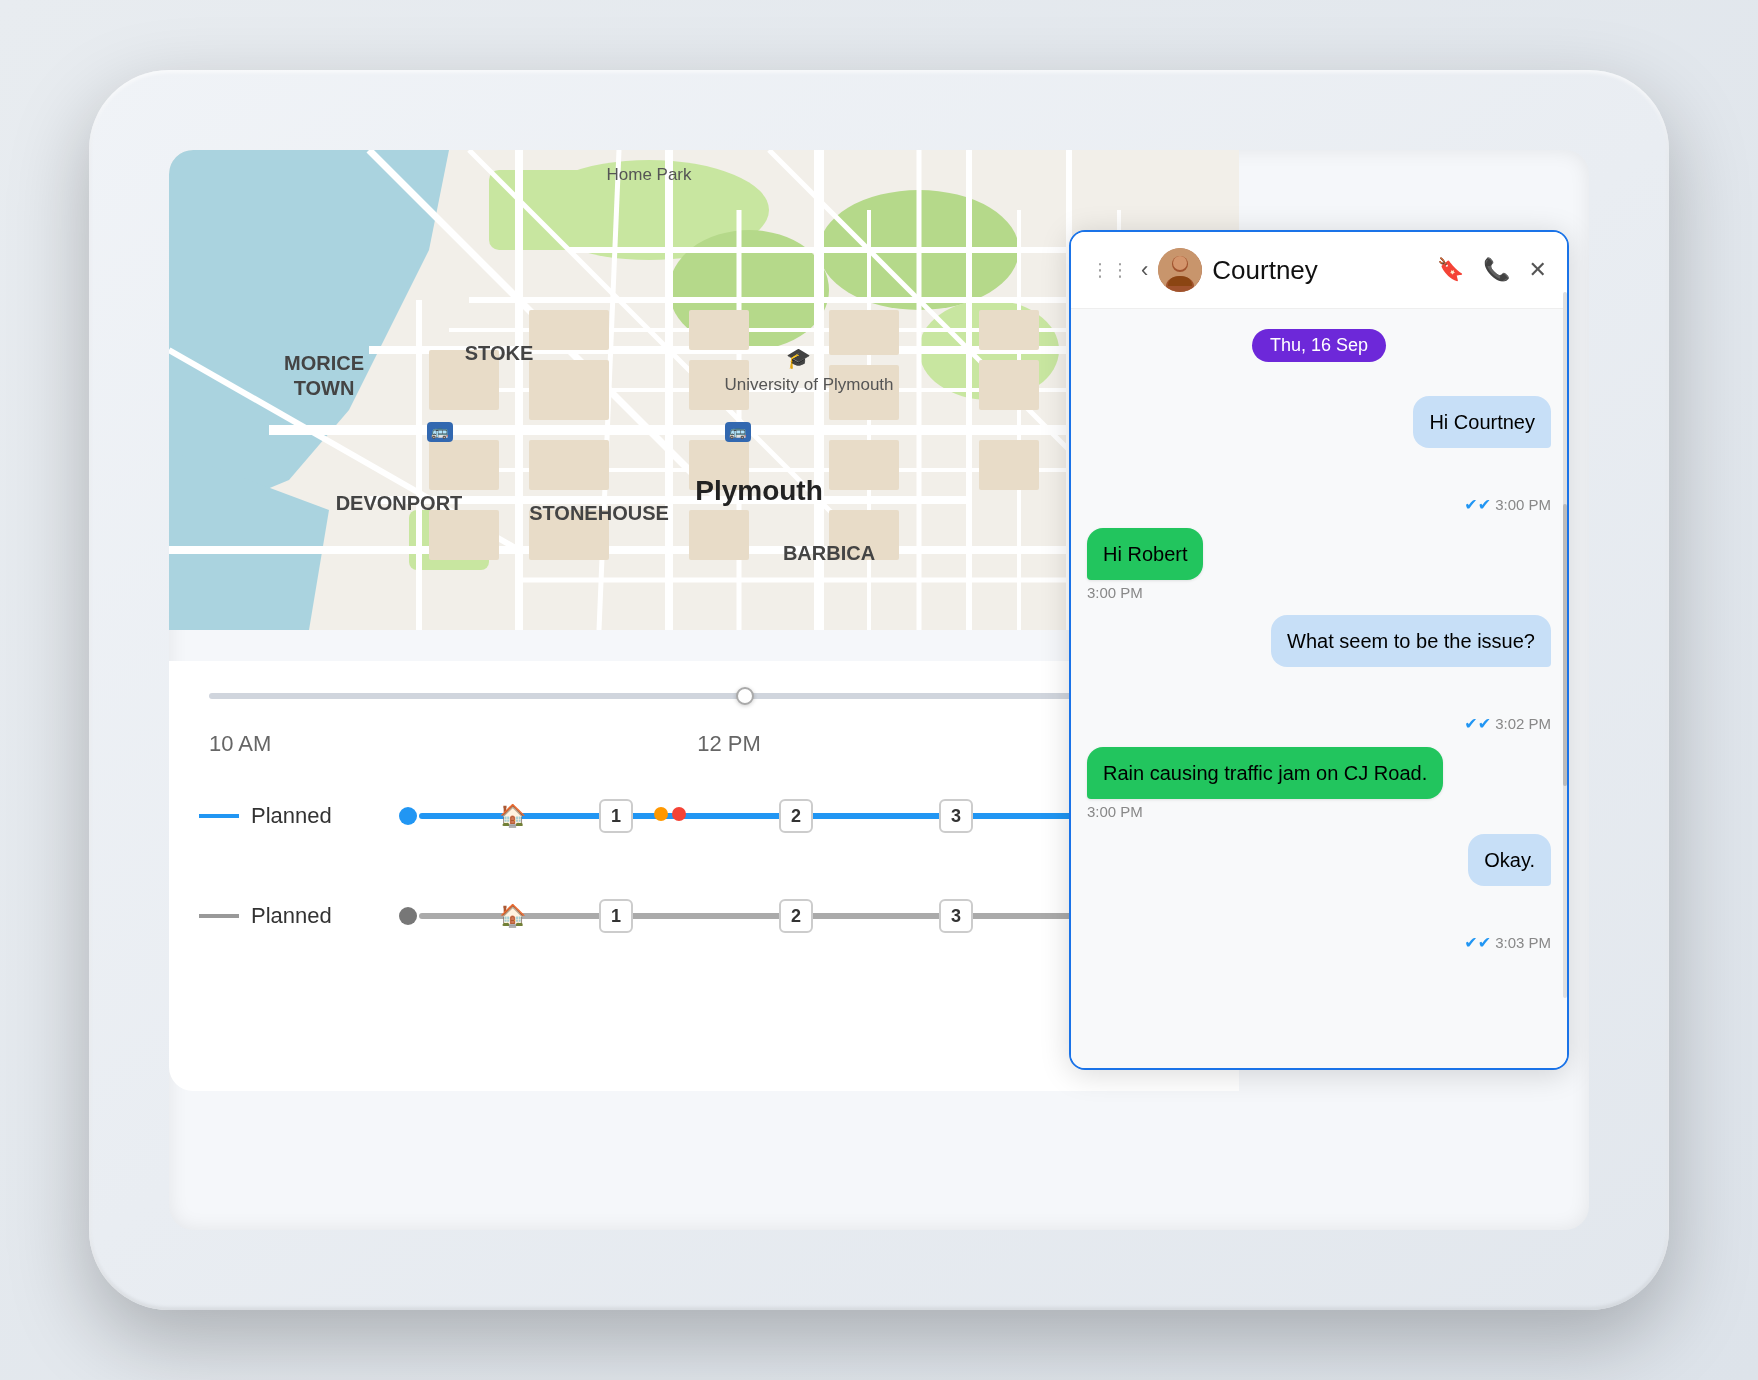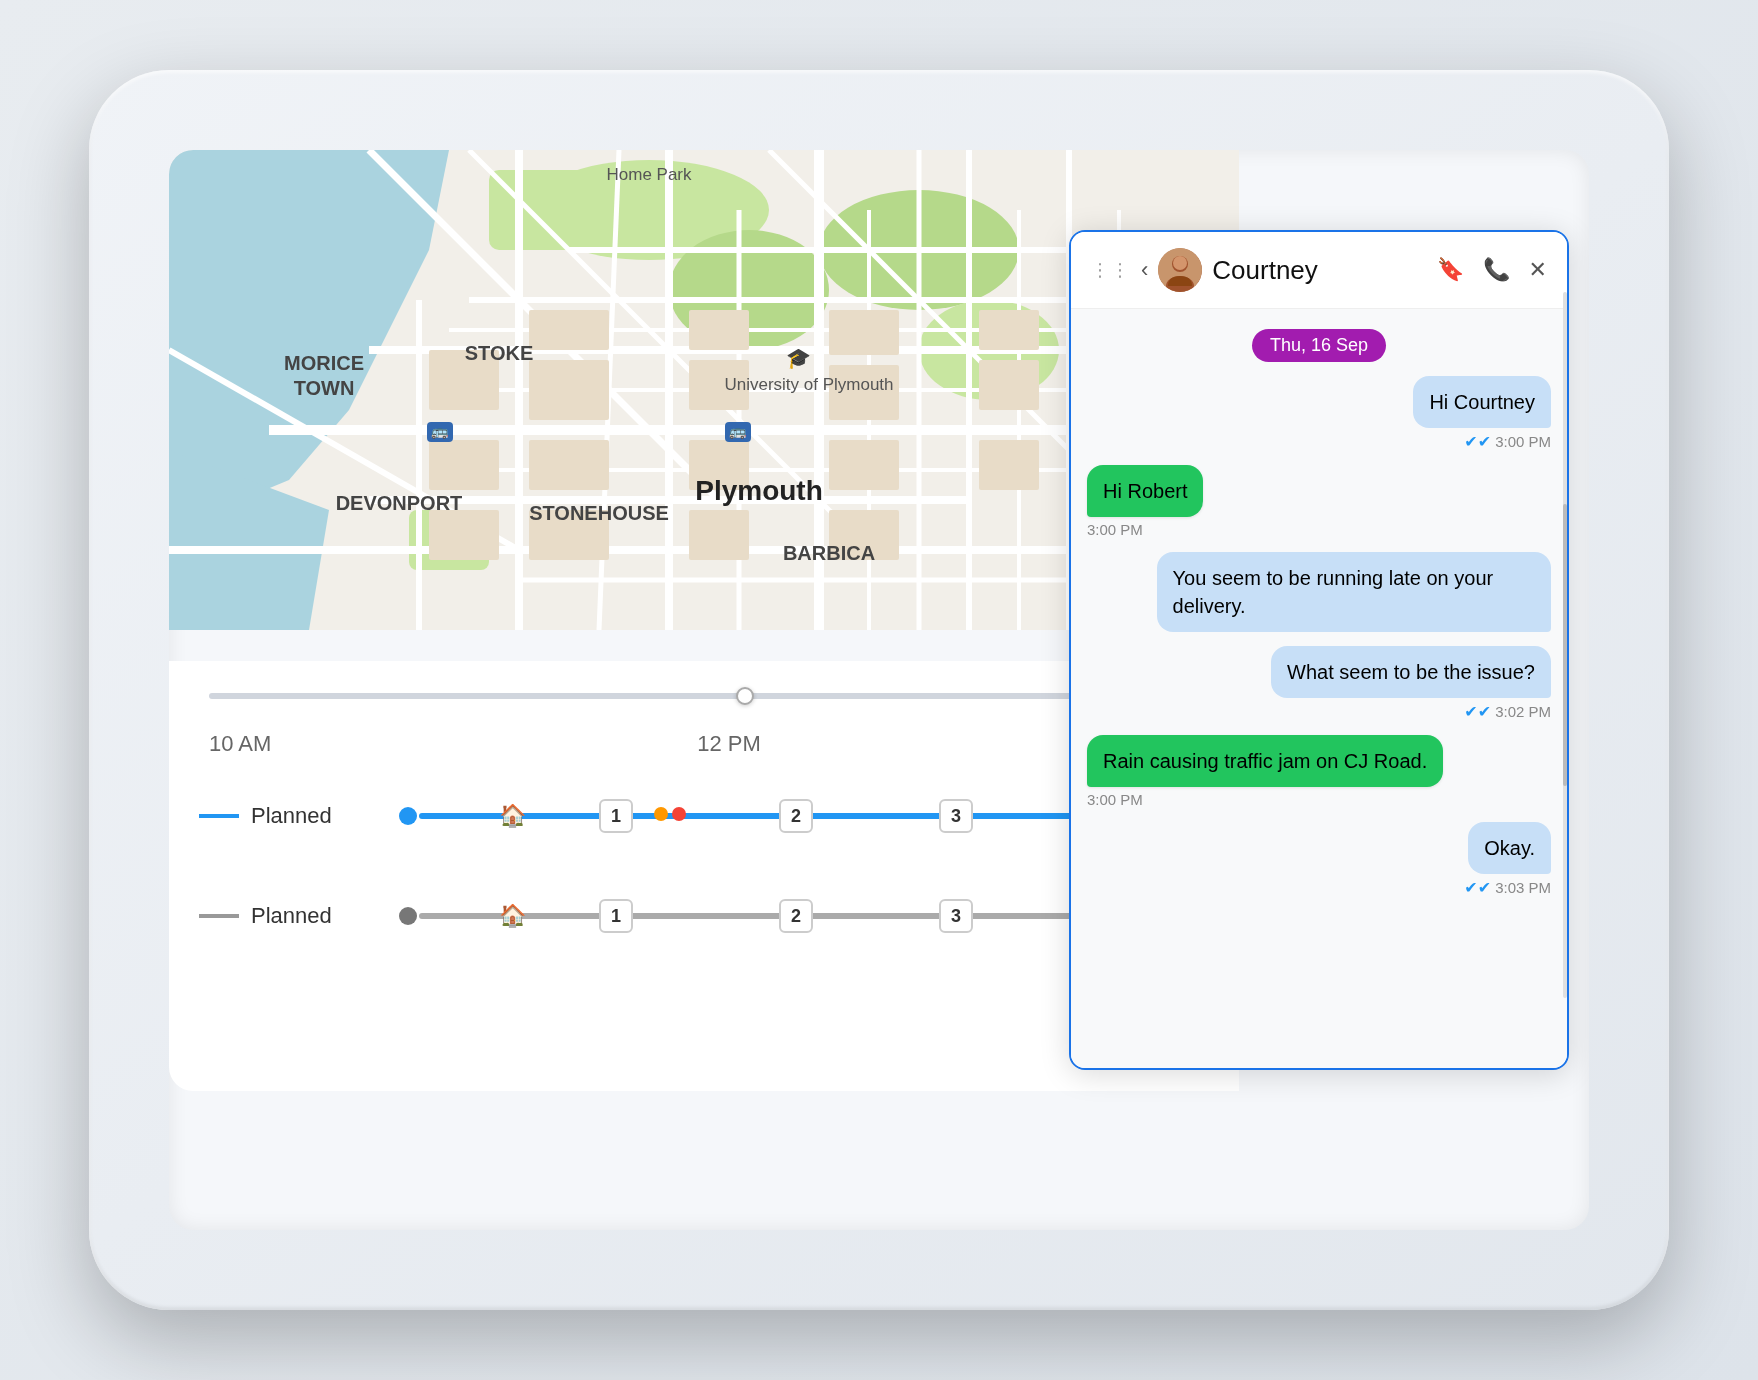--- a/index.html
+++ b/index.html
@@ -305,26 +305,26 @@
       overflow-y: auto;
       padding: 20px 16px;
       display: flex;
       flex-direction: column;
       gap: 14px;
       background: #f8f9fa;
     }
 
     .date-badge {
       align-self: center;
-      background: #a21caf;
+      background: #6d28d9;
       color: #fff;
       border-radius: 20px;
       padding: 6px 18px;
       font-size: 18px;
-      margin-bottom: 0;
+      margin-bottom: 20px;
     }
 
     .msg-bubble {
       max-width: 85%;
       padding: 12px 16px;
       border-radius: 16px;
       font-size: 20px;
       line-height: 1.4;
     }
 
@@ -362,20 +362,21 @@
       font-size: 16px;
     }
 
     .msg-wrapper {
       display: flex;
       flex-direction: column;
     }
 
     .msg-wrapper-out {
       align-items: flex-end;
+      gap: 43px;
     }
 
     .msg-wrapper-in {
       align-items: flex-start;
     }
 
     .chat-input-area {
       padding: 14px 16px;
       border-top: 1px solid #eee;
       display: flex;
@@ -611,25 +612,20 @@
 
         <div class="msg-wrapper msg-wrapper-in">
           <div class="msg-bubble msg-incoming">
             <span>Hi Robert</span>
           </div>
           <div class="msg-time msg-time-left">
             <span>3:00 PM</span>
           </div>
         </div>
 
-        <div class="msg-wrapper msg-wrapper-out">
-          <div class="msg-bubble msg-outgoing">
-            <span>You seem to be running late on your delivery.</span>
-          </div>
-        </div>
 
         <div class="msg-wrapper msg-wrapper-out">
           <div class="msg-bubble msg-outgoing">
             <span>What seem to be the issue?</span>
           </div>
           <div class="msg-time">
             <span class="checkmarks">✔✔</span>
             <span>3:02 PM</span>
           </div>
         </div>

